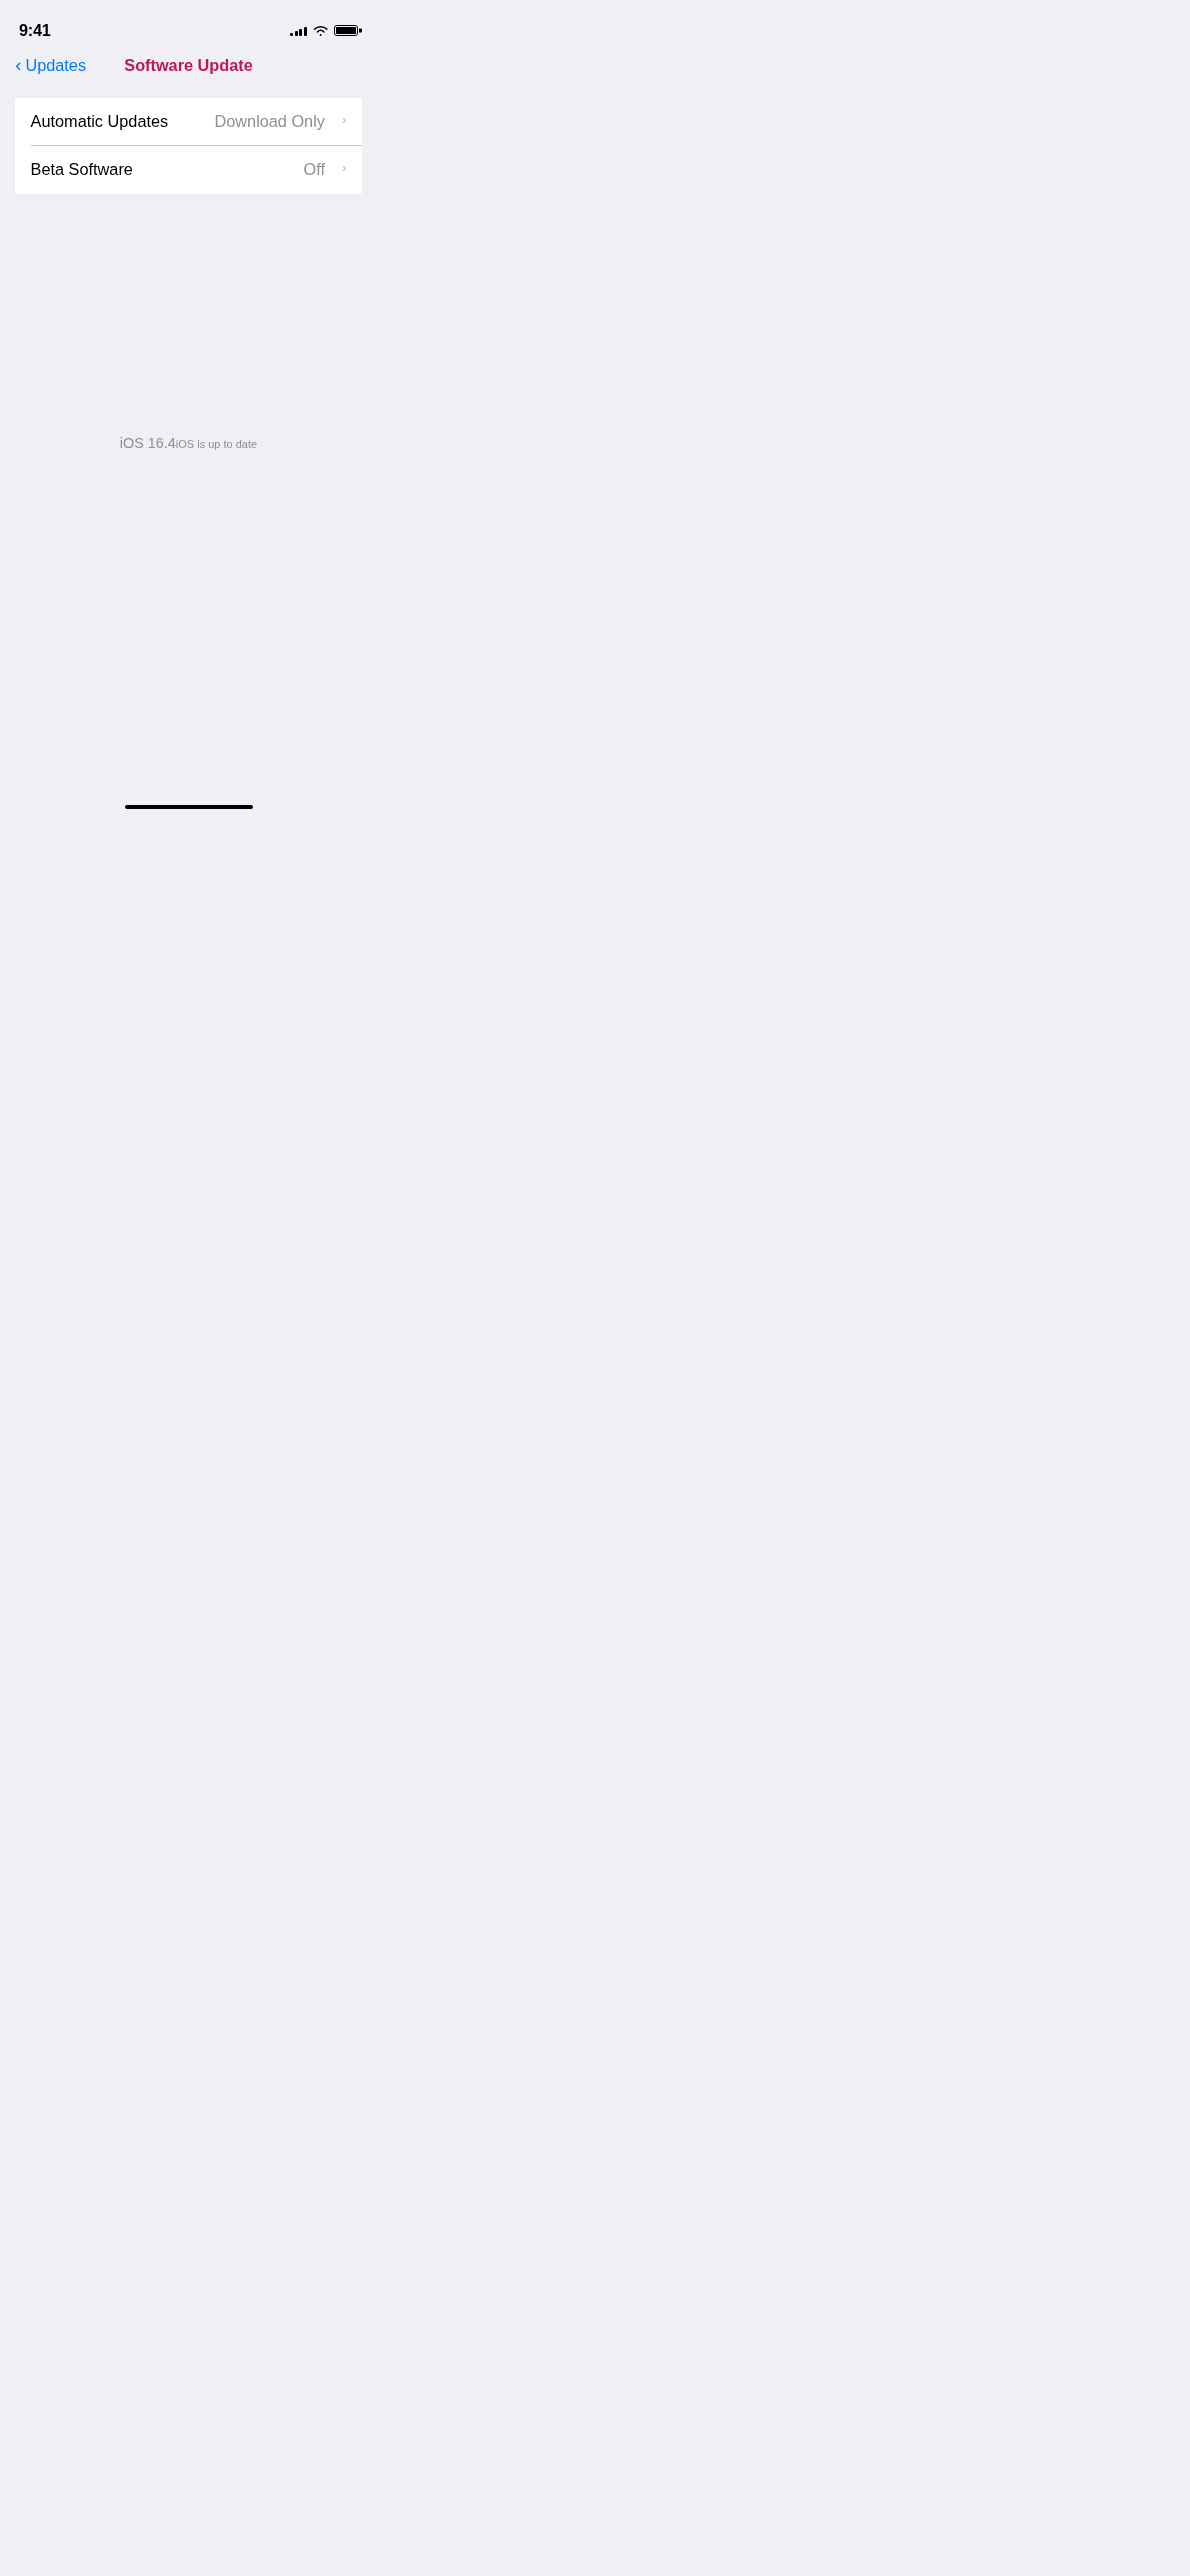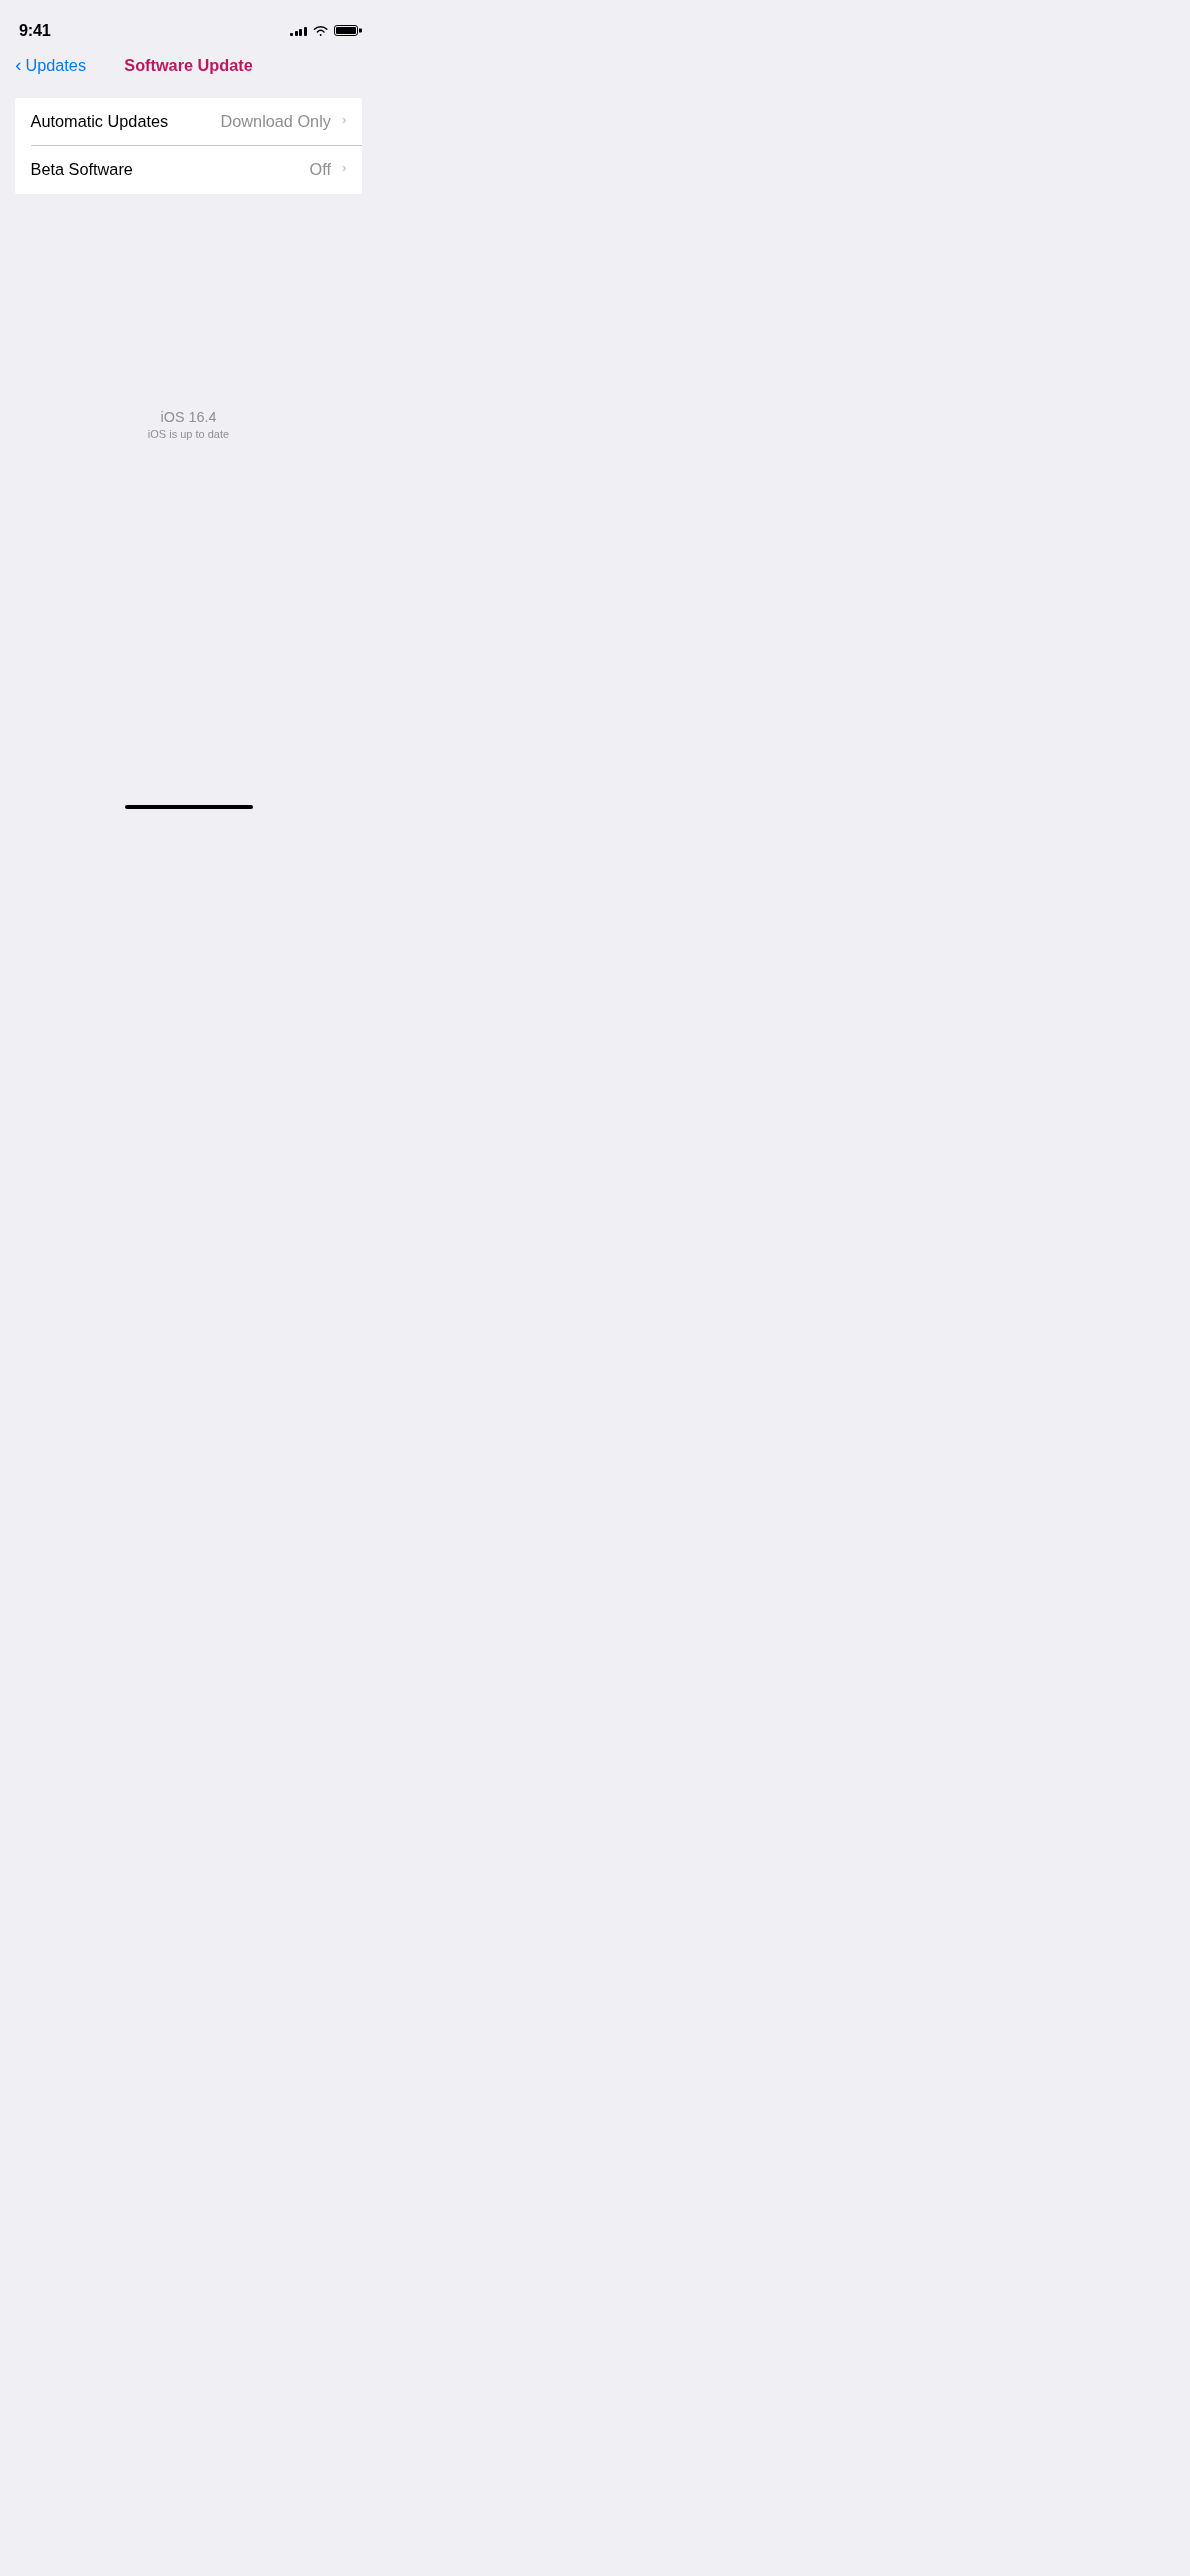--- a/index.html
+++ b/index.html
@@ -149,42 +149,42 @@
     }
 
     .settings-row-label {
       font-size: 16.3px;
       color: #000;
       font-weight: 400;
     }
 
     .settings-row-value {
       display: flex;
-      gap: 11px;
+      gap: 17px;
       color: #8E8E93;
       font-size: 16.3px;
     }
 
     .chevron-right {
       color: #C7C7CC;
       font-size: 13.4px;
       font-weight: 600;
     }
 
     
     .center-content {
       display: flex;
-      flex-direction: column;
+      flex-direction: row;
       align-items: center;
       justify-content: space-between;
       position: absolute;
       top: 50%;
       left: 50%;
       transform: translate(-50%, -50%);
-      margin-top: 16px;
+      margin-top: 36px;
     }
 
     .ios-version {
       font-size: 14.4px;
       color: #8E8E93;
       font-weight: 400;
       margin-bottom: 3.8px;
     }
 
     .ios-status {

